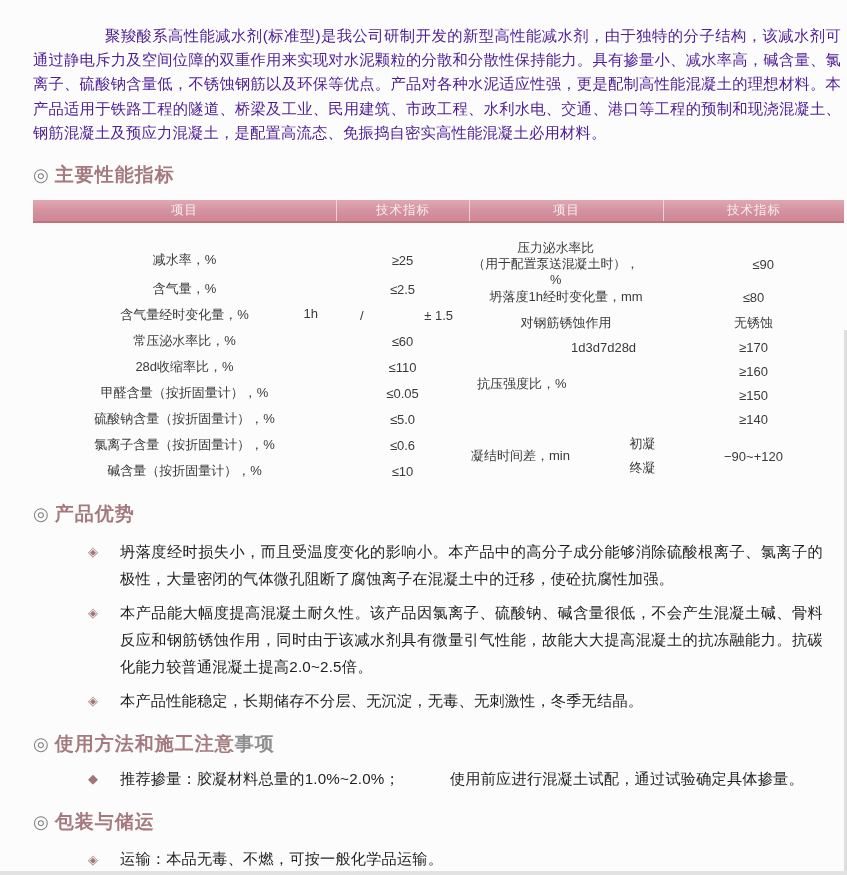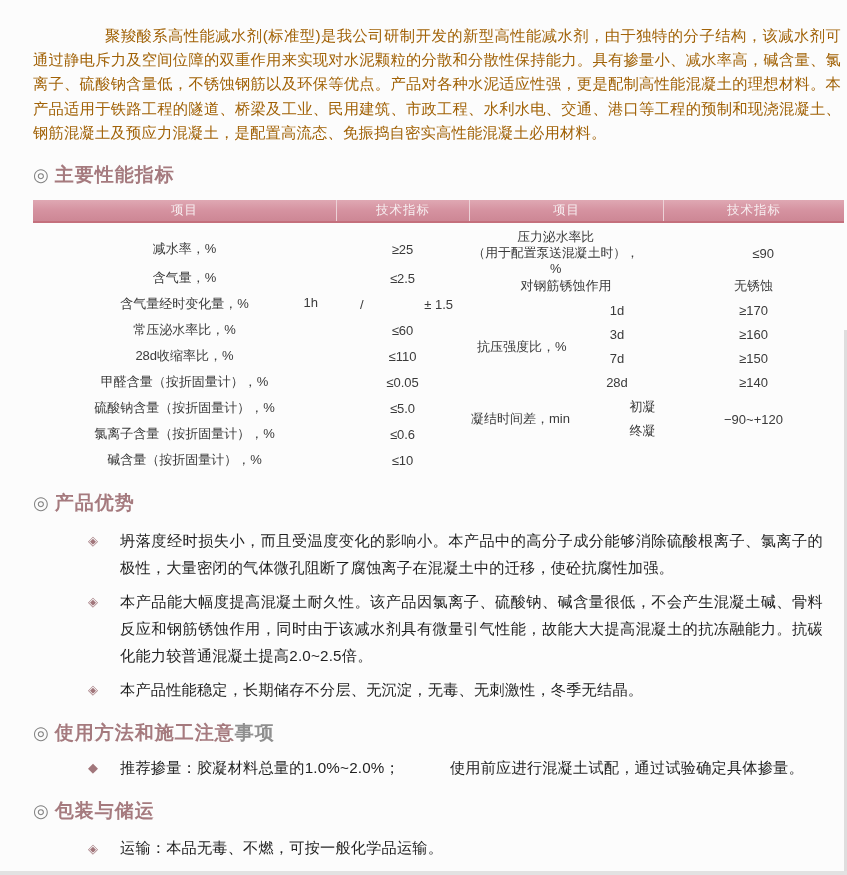--- a/index.html
+++ b/index.html
@@ -13,21 +13,21 @@
   }
   .page { padding:24px 4px 0 33px; width:847px; }
 
   
   .intro {
     width:808px;
     font-size:15.3px;
     line-height:24.2px;
     text-align:justify;
     text-indent:72px;
-    color:#a16207;
+    color:#4c1d95;
     letter-spacing:0.2px;
   }
 
   
   .sec-head {
     font-size:19px;
     line-height:27px;
     font-weight:bold;
     color:#a57a7e;
     letter-spacing:1px;
@@ -42,40 +42,40 @@
     display:flex;
     height:23px;
     background:linear-gradient(180deg,#dfa8b3 0%,#d592a0 50%,#cd8795 100%);
     border-bottom:2px solid #c4707d;
     color:#f7eef0;
   }
   .th { display:flex; align-items:center; justify-content:center; font-size:12.5px; letter-spacing:1px; }
   .th + .th { border-left:1px solid #ecd2d7; }
   .w1 { width:303px; } .w2 { width:133px; } .w3 { width:194px; } .w4 { flex:1; }
 
-  .tbody { display:flex; padding-top:10px; }
+  .tbody { display:flex; padding-top:21px; }
   .tleft { width:436px; }
   .tright { width:375px; }
   .trow { display:flex; align-items:center; }
   .tleft .trow { height:26px; }
   .tleft .trow:first-child { height:32px; }
   .tleft .item { width:303px; text-align:center; position:relative; }
   .tleft .val { width:133px; text-align:center; }
   .time { position:absolute; right:18px; top:0; }
   .val.split { display:flex; justify-content:space-between; padding:0 16px 0 24px; text-align:left; }
 
   .tright .item { width:194px; text-align:center; }
   .tright .val { width:181px; text-align:center; }
   .trow.r1 { height:40px;gap:40px; }
   .trow.r2, .trow.r3 { height:26px; }
   .two-line div { line-height:16px; font-size:12.8px; }
   .trow.strength { height:96px; align-items:stretch; }
   .strength .item { display:flex; text-align:left; }
   .g-label { width:102px; display:flex; align-items:center; padding-left:8px; }
-  .g-ages { flex:1; display:flex; flex-direction:column; }
+  .g-ages { flex:1; display:flex; flex-direction:row; }
   .g-ages .age { height:24px; line-height:24px; text-align:center; }
   .strength .val { display:flex; flex-direction:column; text-align:center; }
   .strength .val .v { height:24px; line-height:24px; }
   .trow.setting { height:48px; align-items:stretch; }
   .setting .item { display:flex; text-align:left;gap:41px; }
   .setting .g-label { width:112px; padding-left:2px; }
   .g-subs { flex:1; display:flex; flex-direction:column; }
   .g-subs div { height:24px; line-height:24px; text-align:center; }
   .setting .val { display:flex; align-items:center; justify-content:center; }
 
@@ -160,20 +160,24 @@
       </div>
 
       <div class="tright">
         <div class="trow r1">
           <div class="item two-line">
             <div>压力泌水率比</div>
             <div>（用于配置泵送混凝土时），%</div>
           </div>
           <div class="val">≤90</div>
         </div>
+        <div class="trow r2">
+          <div class="item">坍落度1h经时变化量，mm</div>
+          <div class="val">≤80</div>
+        </div>
         <div class="trow r3">
           <div class="item">对钢筋锈蚀作用</div>
           <div class="val">无锈蚀</div>
         </div>
         <div class="trow strength">
           <div class="item">
             <div class="g-label">抗压强度比，%</div>
             <div class="g-ages">
               <div class="age">1d</div>
               <div class="age">3d</div>

